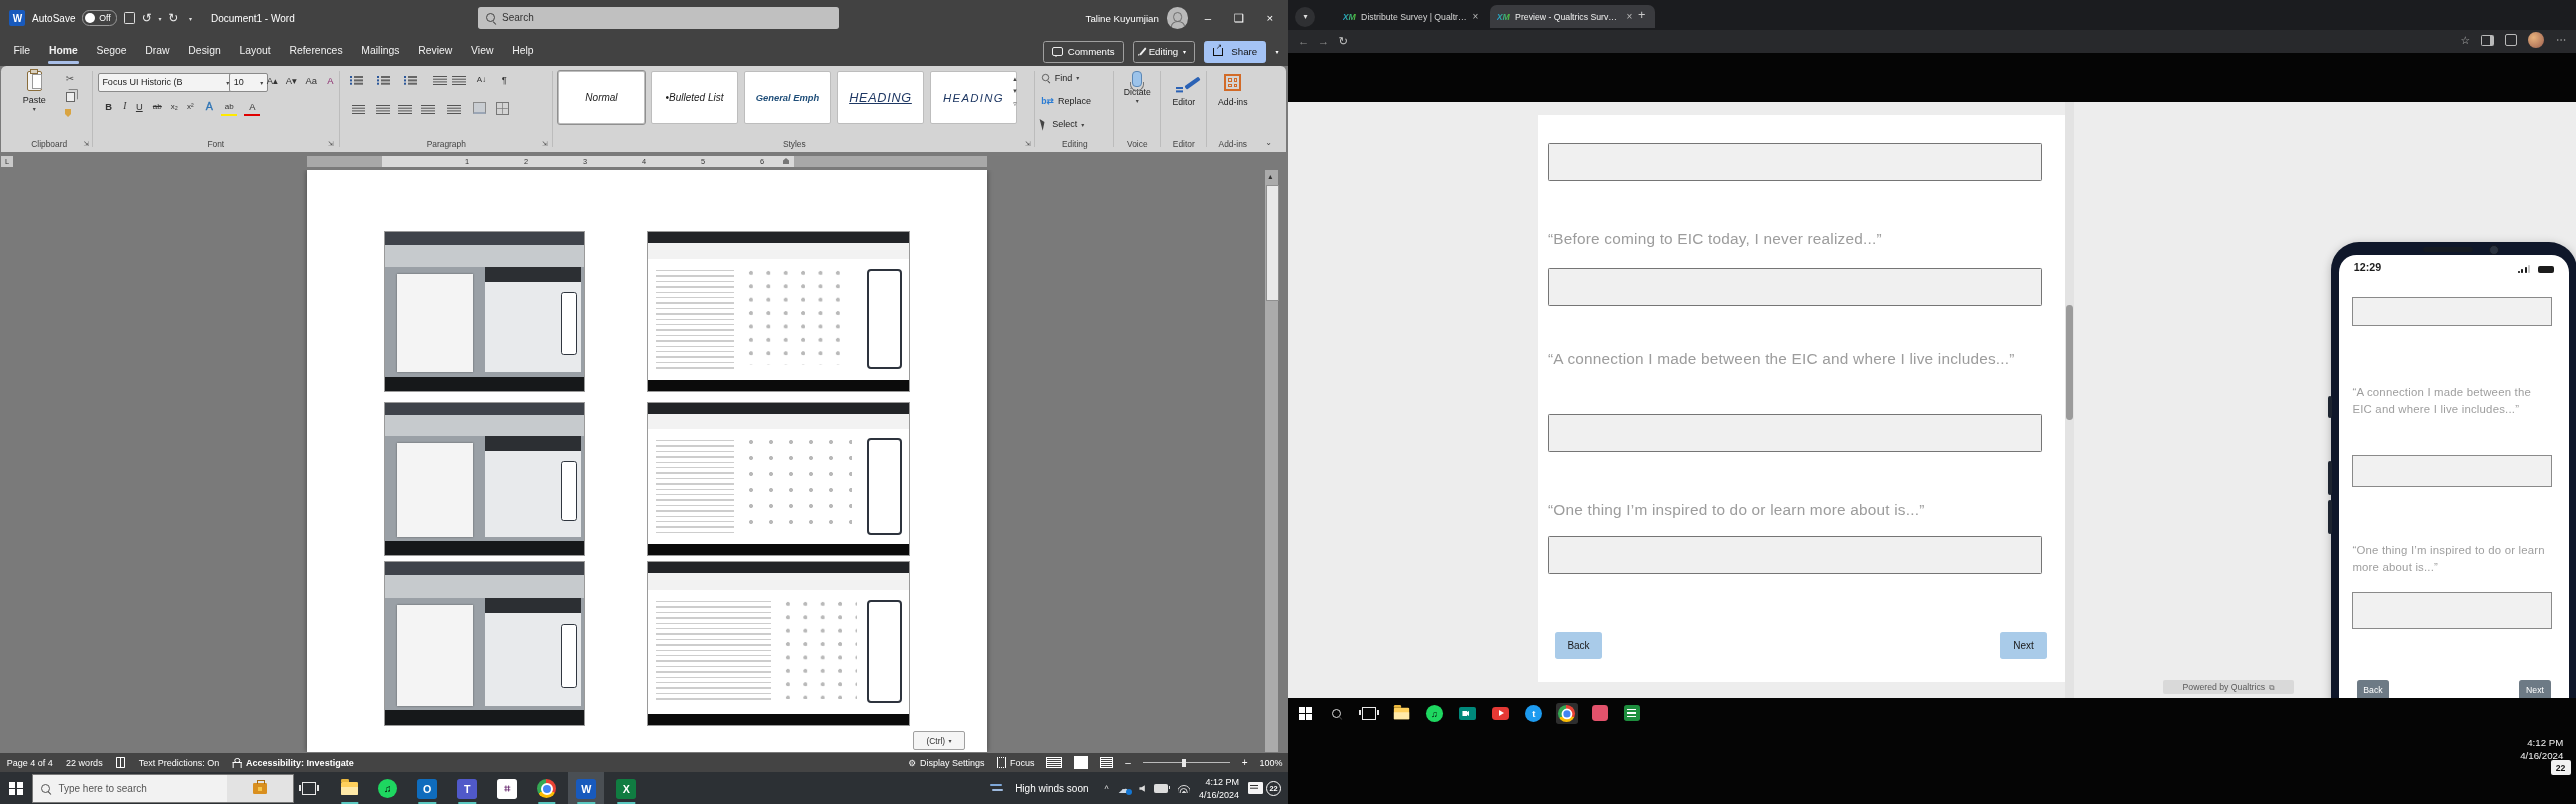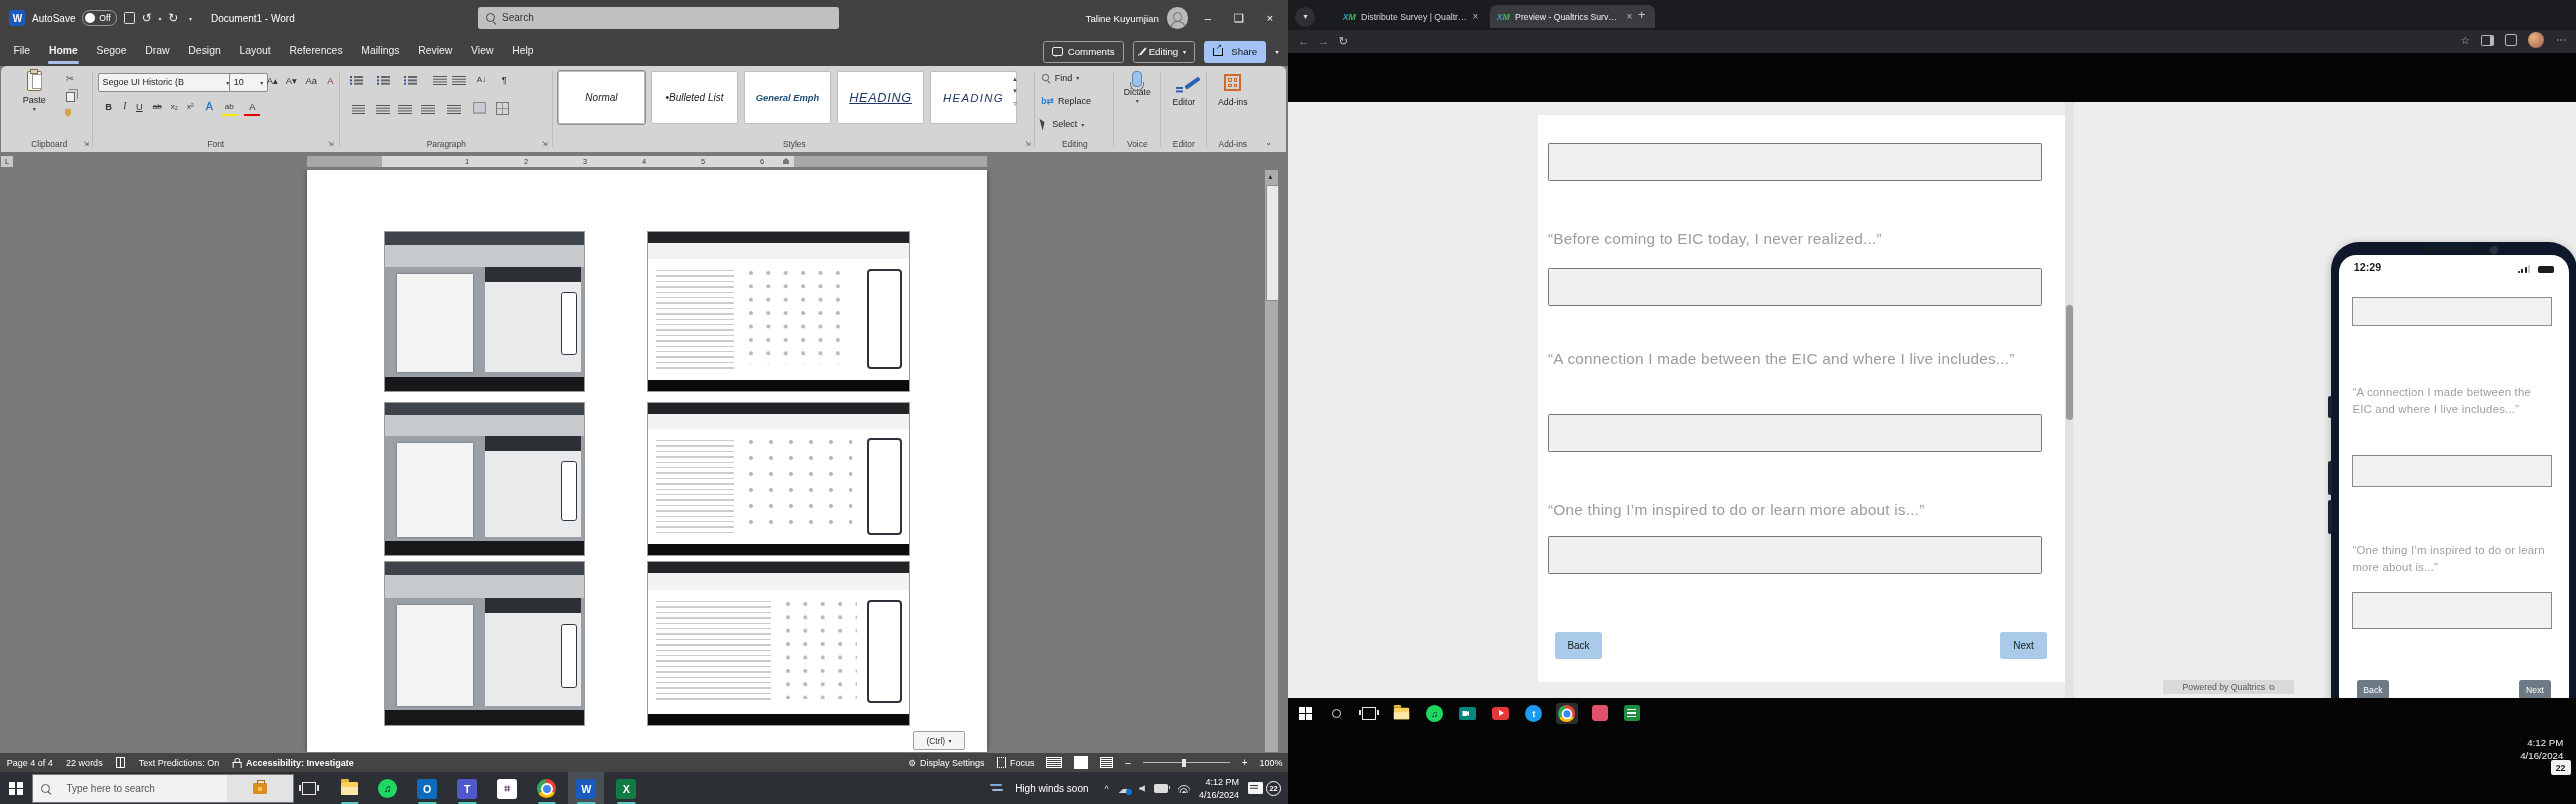--- a/index.html
+++ b/index.html
@@ -107,21 +107,21 @@
   .accico{width:9.4px;height:9.4px;position:relative;}
   .accico::before{content:"";position:absolute;left:50%;top:0;width:3.4px;height:3.4px;border:1px solid #fff;border-radius:50%;transform:translateX(-50%);}
   .accico::after{content:"";position:absolute;left:50%;top:4px;width:6.7px;height:5.4px;border-top:1.3px solid #fff;border-left:1px solid #fff;border-right:1px solid #fff;transform:translateX(-50%);}
   .viewico{width:10.7px;height:9.4px;border:1px solid #fff;background:repeating-linear-gradient(#444 0 1.3px,#fff 1.3px 2px);}
   .ztrack{width:87px;height:1.3px;background:#bbb;position:relative;}
   .zthumb{position:absolute;left:39px;top:-3.4px;width:4.7px;height:8px;background:#e8e8e8;}
 
   .wtask{left:0;top:772px;width:1288px;height:33px;background:#2c3034;color:#fff;}
   .startlogo{display:grid;grid-template-columns:6px 6px;gap:1.3px;}
   .startlogo i{width:6px;height:6px;background:#fff;}
-  .tsearch{background:#f2f2f2;border:0.7px solid #777;color:#555;font-size:10px;display:flex;align-items:center;gap:16px;padding:0 8px;position:relative;}
+  .tsearch{background:#f2f2f2;border:0.7px solid #777;color:#555;font-size:10px;display:flex;align-items:center;gap:8px;padding:0 8px;position:relative;}
   .brief{position:absolute;right:0;top:0;bottom:0;width:66px;background:#e3e3e3;display:flex;align-items:center;justify-content:center;}
   .briefico{width:14.8px;height:10.7px;background:#d98f1f;border-radius:1.3px;position:relative;}
   .briefico::before{content:"";position:absolute;left:4px;top:-2.7px;width:6.7px;height:2.7px;border:1.3px solid #a96c10;border-bottom:none;}
   .briefico::after{content:"";position:absolute;left:5.4px;top:3.4px;width:4px;height:4px;background:#f7c64a;}
   .tvico{width:12px;height:10.7px;border:1.3px solid #e8e8e8;position:relative;background:transparent;}
   .tvico::before{content:"";position:absolute;left:-4px;top:2px;width:2px;height:5.4px;background:#e8e8e8;}
   .tvico::after{content:"";position:absolute;right:-4px;top:2px;width:2px;height:5.4px;background:#e8e8e8;}
   .appico{width:20px;height:20px;display:flex;align-items:center;justify-content:center;font-weight:bold;font-size:10.7px;color:#fff;border-radius:2.7px;}
   .runline{position:absolute;bottom:0.7px;left:50%;transform:translateX(-50%);width:17.4px;height:2px;background:#5ac8c0;}
   .folder{width:17.4px;height:13.4px;background:#ffd05c;border-radius:1.3px;position:relative;}
@@ -288,21 +288,21 @@
         <div class="a" style="left:59px;top:6.7px;font-size:10px;color:#555;">✂</div>
         <div class="a" style="left:59px;top:25.5px;width:7.4px;height:8.7px;border:1px solid #666;background:#eee;box-shadow:2px -2px 0 #d4d4d4,2.7px -2.7px 0 #666;"></div>
         <div class="a" style="left:58px;top:43px;width:6.7px;height:8px;background:#d9a441;clip-path:polygon(0 0,100% 0,100% 60%,50% 100%,0 60%);"></div>
         <div class="rgrp-label">Clipboard</div>
         <div class="launch">⇲</div>
       </div>
       <div class="rdiv" style="left:91px;"></div>
 
       <div class="a" style="left:94px;top:0;width:241px;height:86px;">
         <div class="fontbox a" style="left:2.7px;top:6.7px;width:127px;">
-          <span class="ellip">Segoe UI Historic (B</span>
+          <span class="ellip">Focus UI Historic (B</span>
             <span class="caret">▾</span>
         </div>
         <div class="fontbox a" style="left:134px;top:6.7px;width:29.5px;">
           <span>10</span>
             <span class="caret">▾</span>
         </div>
         <span class="ric a" style="left:169px;top:6.7px;">A▴</span>
         <span class="ric a" style="left:188px;top:6.7px;">A▾</span>
         <span class="ric a" style="left:208px;top:6.7px;">Aa</span>
         <span class="ric a" style="left:227px;top:6.7px;color:#8a2a6d;">A</span>

